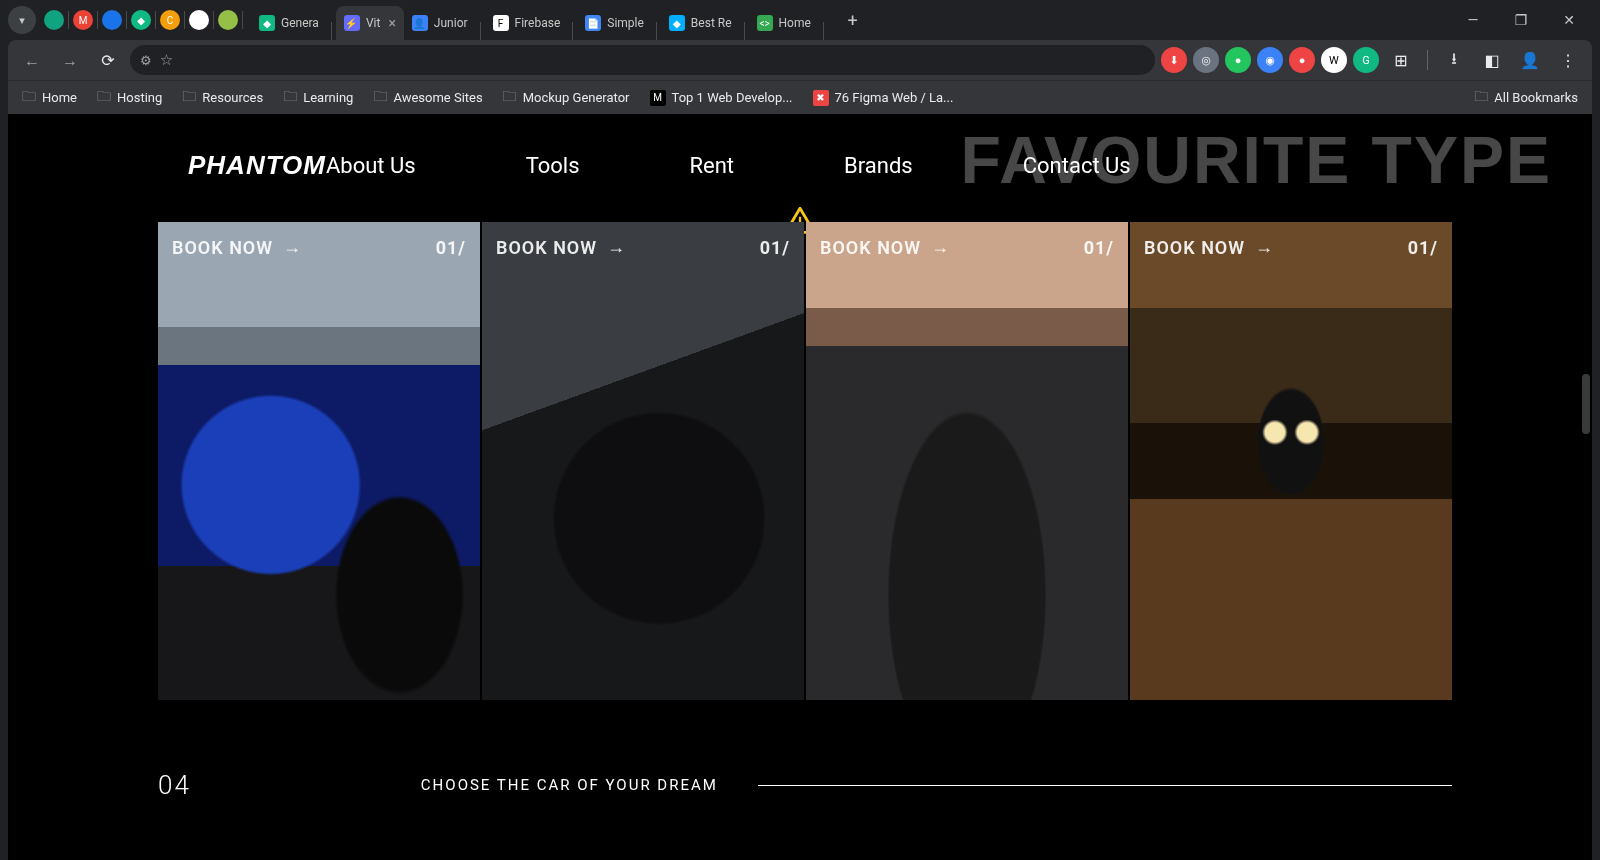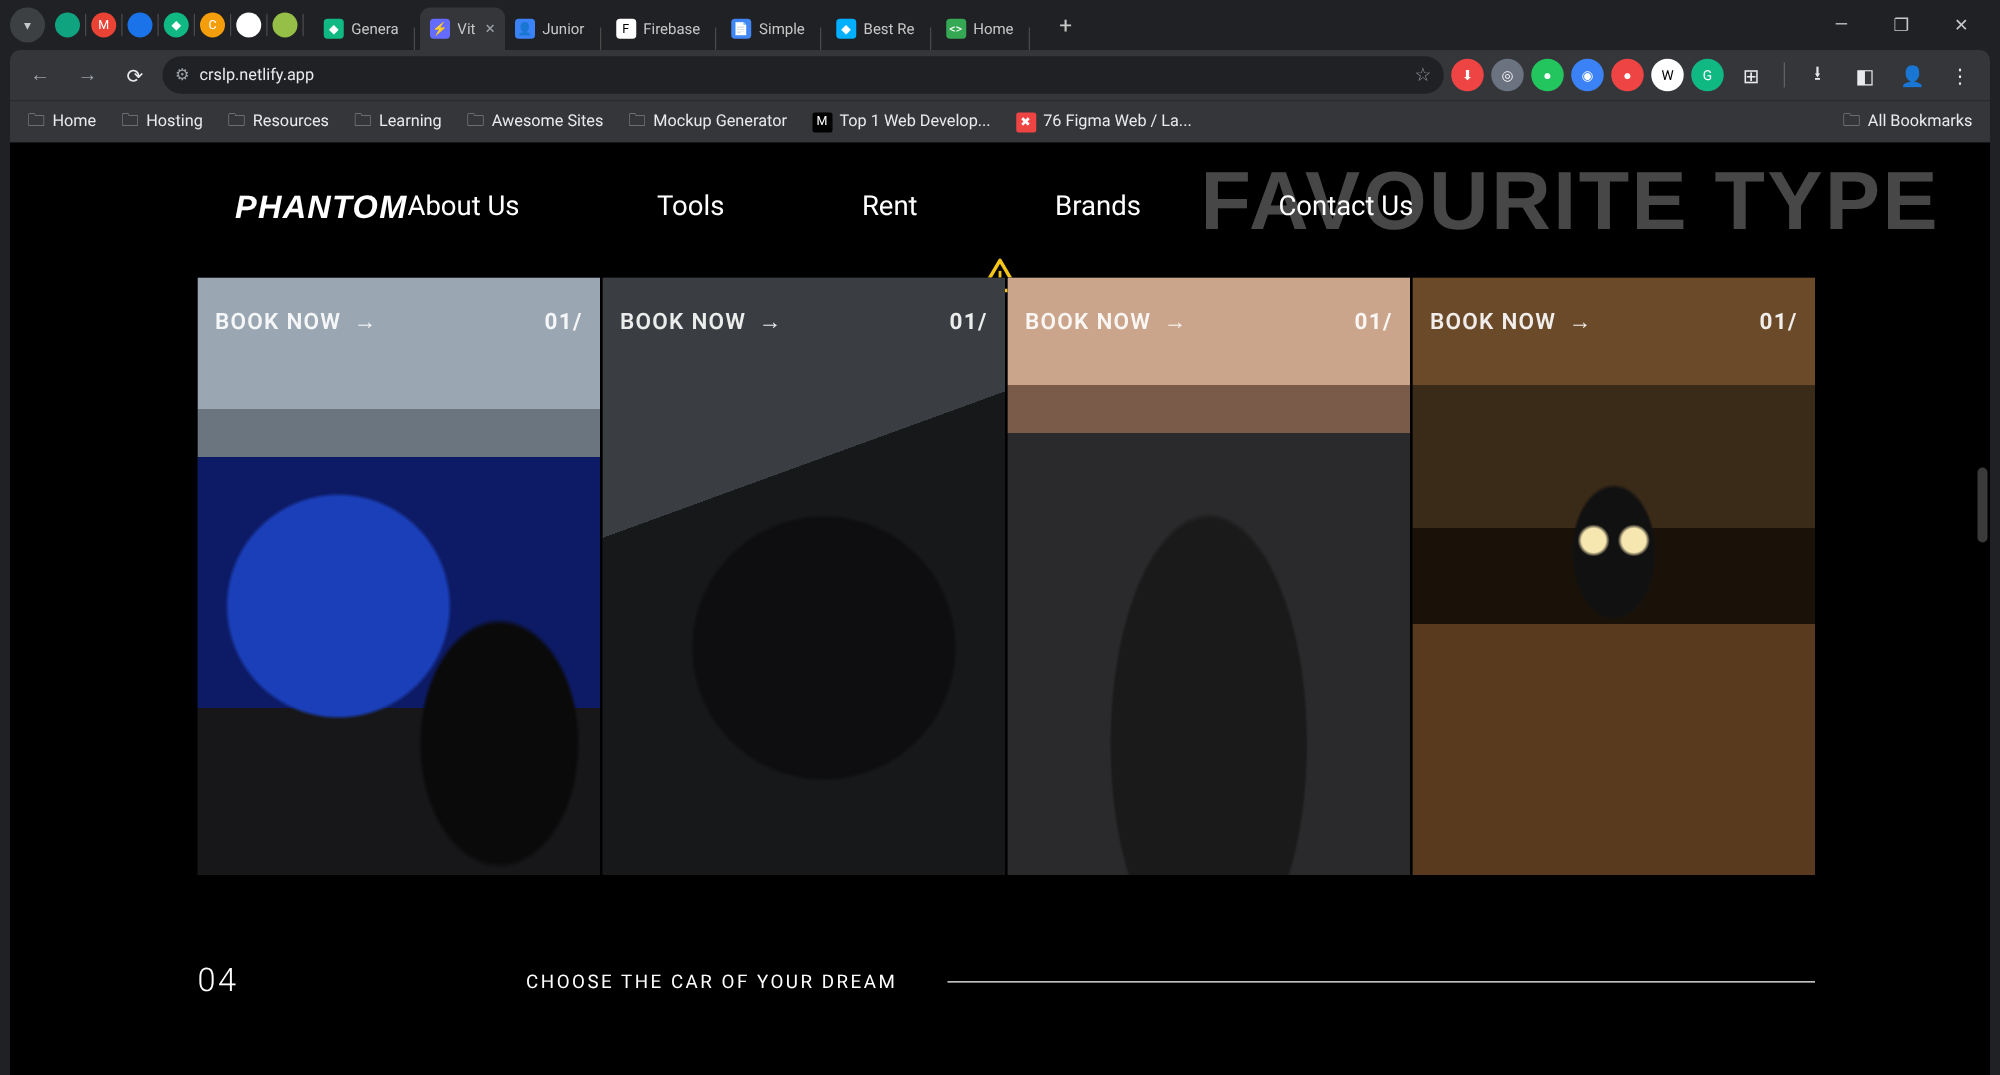--- a/index.html
+++ b/index.html
@@ -44,21 +44,21 @@
 .nav{ position:absolute; top:36px; left:180px; right:140px; display:flex; align-items:center; justify-content:flex-start; font-size:22px;}
 .brand{ font-weight:900; font-size:26px; letter-spacing:1px; font-style:italic; font-family:"Arial Black",sans-serif;}
 .navlinks{ display:flex; gap:110px; font-weight:400;}
 .navlinks span{ white-space:nowrap;}
 .warn{ position:absolute; top:90px; left:50%; transform:translateX(-50%);}
 .warn svg{ width:34px; height:34px; }
 
 .cards{ position:absolute; top:108px; left:150px; right:140px; bottom:160px; display:flex; gap:2px;}
 .card{ flex:1; position:relative; overflow:hidden; background:#111;}
 .card .imgfill{ position:absolute; inset:0;}
-.card .topbar{ position:absolute; top:25px; left:14px; right:14px; display:flex; align-items:center; justify-content:space-between; font-size:18px; font-weight:600; letter-spacing:1px; color:rgba(255,255,255,0.9); z-index:2;}
+.card .topbar{ position:absolute; top:14px; left:14px; right:14px; display:flex; align-items:center; justify-content:space-between; font-size:18px; font-weight:600; letter-spacing:1px; color:rgba(255,255,255,0.9); z-index:2;}
 .card .bn{ display:flex; align-items:center; gap:10px;}
 .card .bn .arrow{ font-size:18px;}
 .card .num{ font-weight:700;}
 
 
 .img1{ background:
   radial-gradient(circle at 35% 55%, #1a3fb8 0 26%, transparent 27%),
   radial-gradient(ellipse at 75% 78%, #0a0a0a 0 18%, transparent 19%),
   linear-gradient(180deg,#9aa6b2 0 22%, #6b7580 22% 30%, #0d1b66 30% 72%, #17171a 72% 100%);
 }
@@ -156,21 +156,20 @@
     <div class="win-btn">✕</div>
   </div>
 </div>
 
 <div class="toolbar">
   <div class="tbtn">←</div>
   <div class="tbtn">→</div>
   <div class="tbtn enabled">⟳</div>
   <div class="omnibox">
     <span class="site-icon">⚙</span>
-    <span class="url">crslp.netlify.app</span>
     <span class="star">☆</span>
   </div>
   <div class="ext-row" id="exts">
       <div class="ext" style="background: rgb(239, 68, 68); color: rgb(255, 255, 255);">⬇</div>
       <div class="ext" style="background: rgb(107, 114, 128); color: rgb(255, 255, 255);">◎</div>
       <div class="ext" style="background: rgb(34, 197, 94); color: rgb(255, 255, 255);">●</div>
       <div class="ext" style="background: rgb(59, 130, 246); color: rgb(255, 255, 255);">◉</div>
       <div class="ext" style="background: rgb(239, 68, 68); color: rgb(255, 255, 255);">●</div>
       <div class="ext" style="background: rgb(255, 255, 255); color: rgb(0, 0, 0);">W</div>
       <div class="ext" style="background: rgb(16, 185, 129); color: rgb(255, 255, 255);">G</div>

